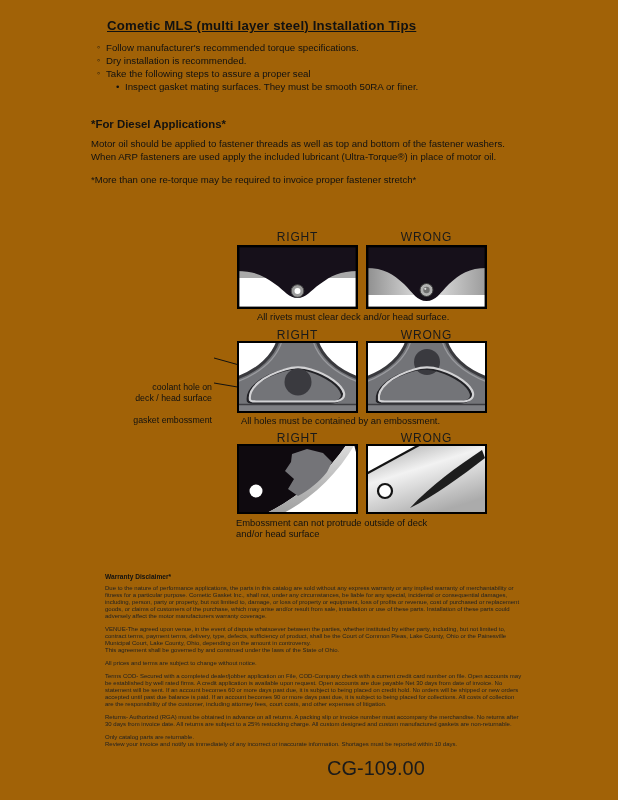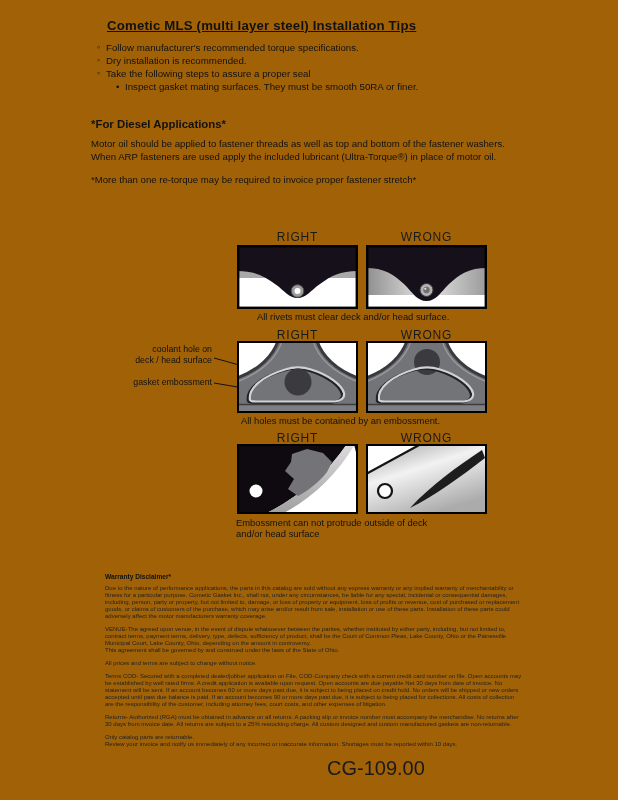--- a/index.html
+++ b/index.html
@@ -19,21 +19,21 @@
   
   .diesel { position:absolute; left:91px; top:118px; width:445px; }
   .diesel h2 { font-size:11.4px; font-weight:bold; margin:0 0 7px 0; }
   .diesel p { font-size:9.6px; line-height:13px; margin:0 0 10px 0; white-space:pre-line; }
 
   
   .figlabel { position:absolute; width:121px; text-align:center; font-size:12px; letter-spacing:.8px; color:#1a1a1a; }
   .figbox { position:absolute; width:121px; }
   .figbox svg { display:block; }
   .caption { position:absolute; font-size:9.4px; line-height:11px; color:#111; white-space:pre-line; }
-  .annot { position:absolute; font-size:8.8px; line-height:10.5px; text-align:right; color:#111; white-space:pre-line; }
+  .annot { position:absolute; font-size:8.8px; line-height:10.5px; text-align:right; color:#111; white-space:pre-line;margin-top:38px; }
   .leaders { position:absolute; left:205px; top:350px; }
 
   
   .disclaimer { position:absolute; left:105px; top:573px; width:485px; }
   .disclaimer h3 { font-size:6.6px; font-weight:bold; margin:0 0 5px 0; }
   .disclaimer p { font-size:6px; line-height:7px; margin:0 0 6px 0; white-space:pre-line; color:#222; }
 
   .pagenum { position:absolute; left:327px; top:757px; font-size:20px; color:#1a1a1a; }
 </style>
 </head>

